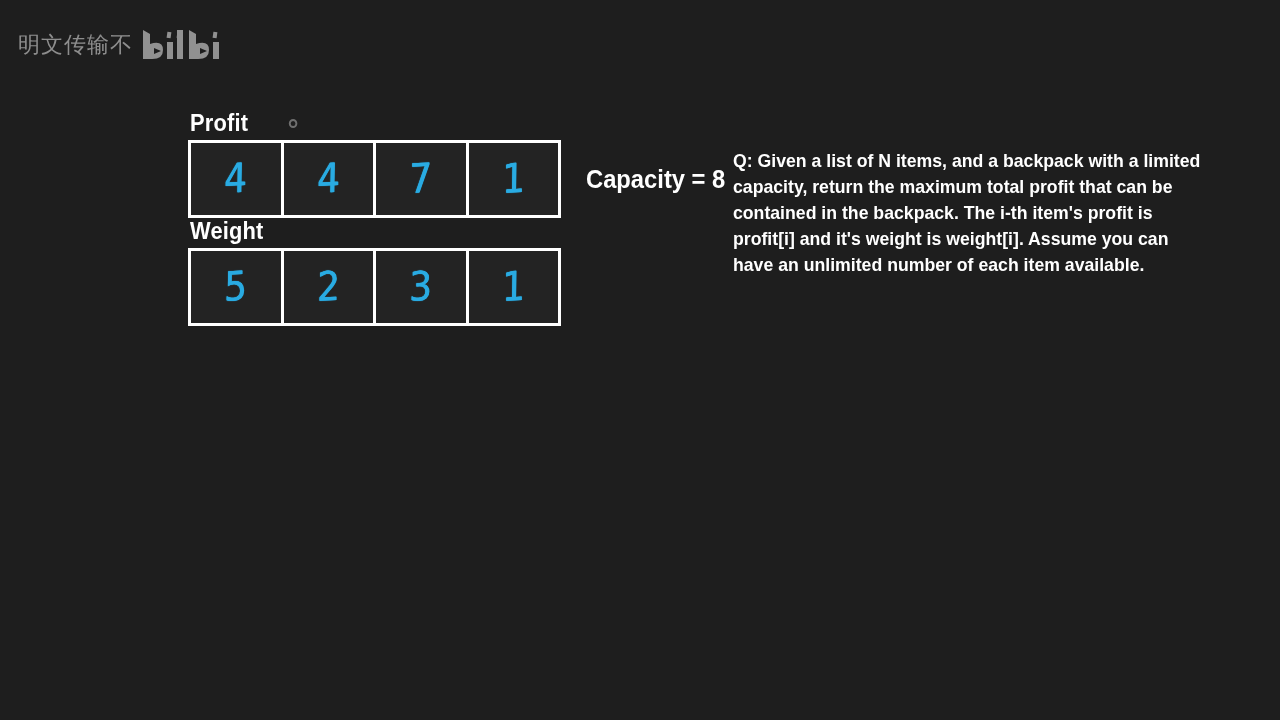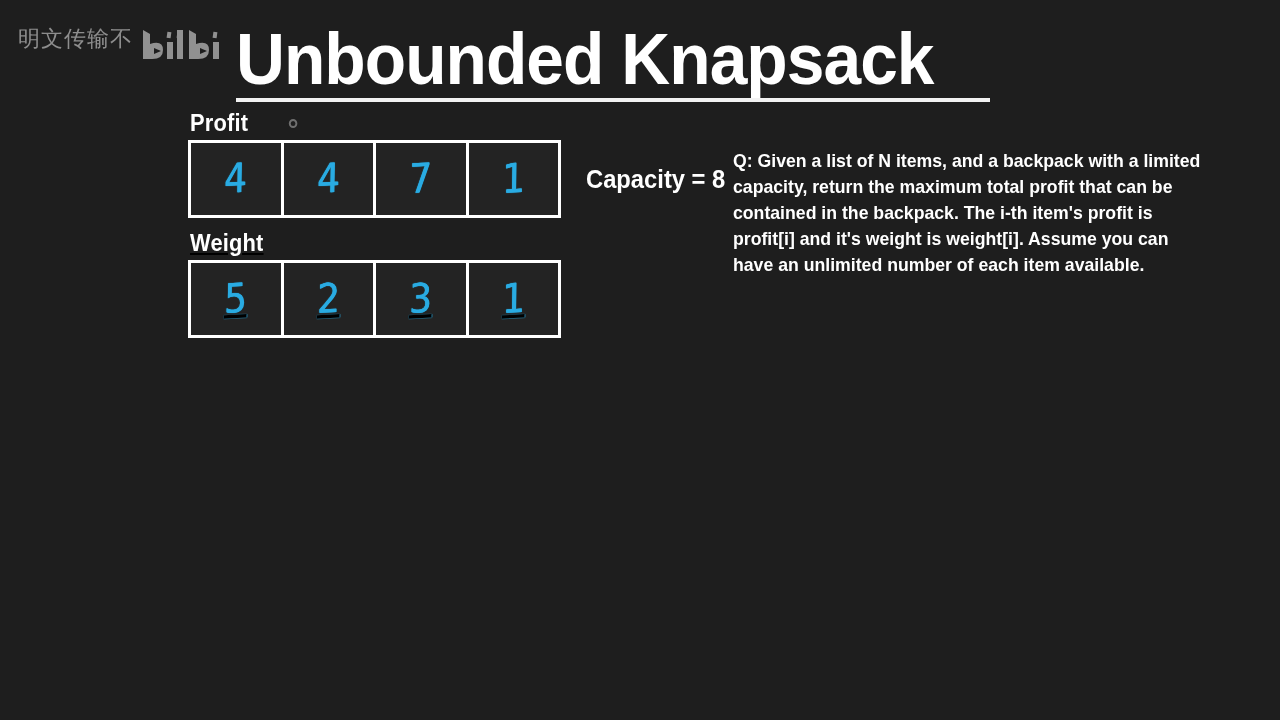--- a/index.html
+++ b/index.html
@@ -22,20 +22,21 @@
     inset: 0;
     background: #1e1e1e;
   }
 
   
   .watermark {
     position: absolute;
     left: 18px;
     top: 28px;
     display: flex;
+    align-items: center;
     gap: 6px;
     opacity: 0.62;
     pointer-events: none;
     z-index: 3;
   }
   .wm-text {
     font-family: "DejaVu Sans", sans-serif;
     font-size: 22px;
     letter-spacing: 1px;
     color: #d2d2d2;
@@ -76,21 +77,21 @@
     height: 4px;
     background: #f2f2f2;
   }
 
   
   .arrays {
     position: absolute;
     left: 188px;
     top: 110px;
   }
-  .array-block + .array-block { margin-top: 12px; text-decoration: underline; }
+  .array-block + .array-block { margin-top: 0; }
 
   .array-label {
     font-family: "Liberation Sans Narrow", "Liberation Sans", sans-serif;
     font-weight: bold;
     font-size: 23px;
     line-height: 27px;
     color: #ffffff;
     letter-spacing: 0.2px;
     transform: scaleX(0.95);
     transform-origin: left center;
@@ -191,24 +192,20 @@
           <path d="M50 2 L57 6 L57 31 L50 31 Z"></path>
           <path d="M57 16 Q70 12 70 22 Q70 32 57 31 Z"></path>
           <path d="M61 20 L68 23 L61 26 Z" fill="#1e1e1e"></path>
           <rect x="74" y="4" width="4" height="6" transform="rotate(8 76 7)"></rect>
           <rect x="74" y="14" width="6" height="17"></rect>
         </g>
       </svg>
     </div>
   </div>
 
-  <div class="title-wrap">
-    <h1 class="title">Unbounded Knapsack</h1>
-    <div class="title-underline"></div>
-  </div>
 
   <div class="arrays">
 
     <div class="array-block">
       <div class="array-label">
         <span>Profit</span>
         <span class="cursor-dot"></span>
       </div>
       <div class="array-row">
         <div class="cell">

